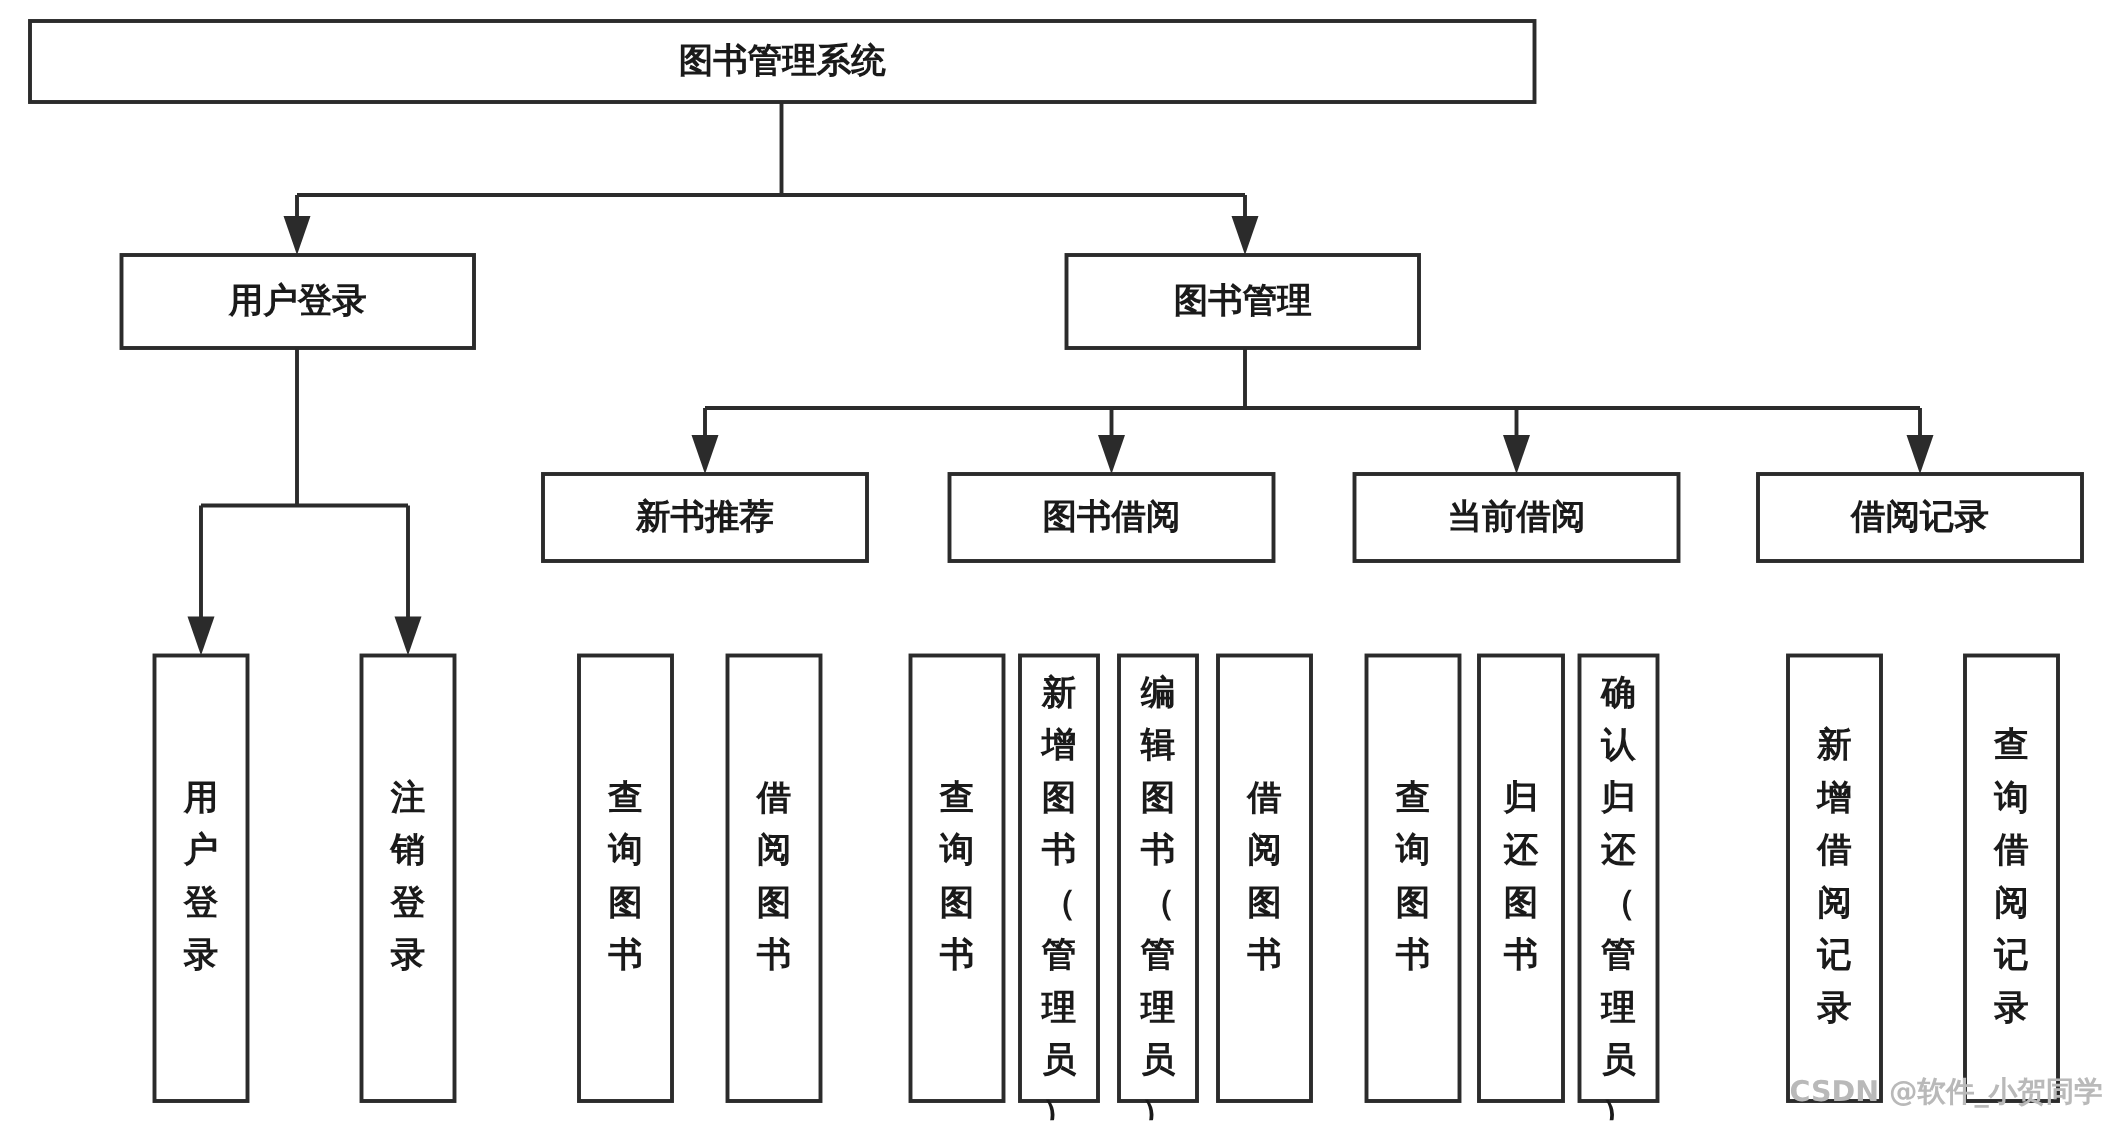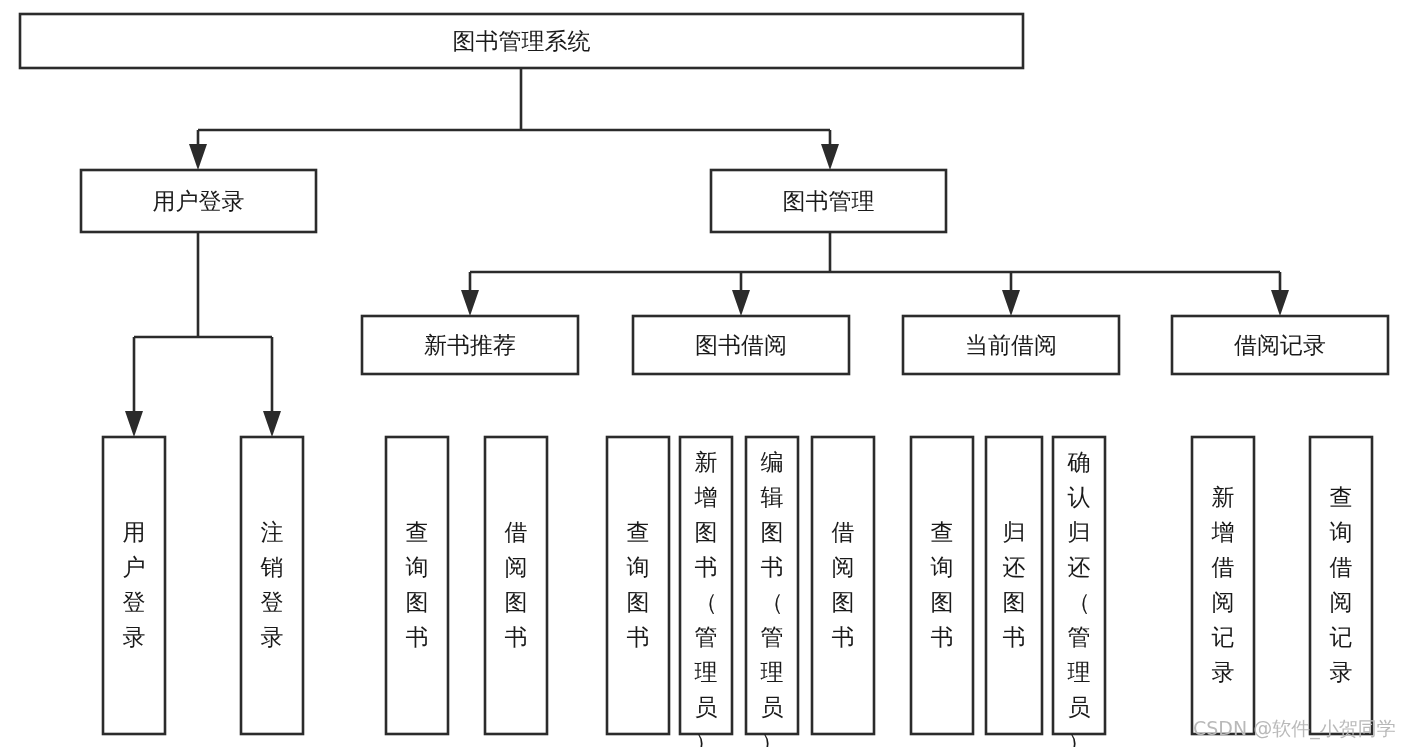--- a/index.html
+++ b/index.html
@@ -10,20 +10,21 @@
   }
   body {
     font-family: "DejaVu Sans", "Liberation Sans", sans-serif;
   }
   #diagram-root {
     position: relative;
     width: 1405px;
     height: 747px;
     background: #ffffff;
     overflow: hidden;
+    font-weight: bold;
   }
   svg.diagram-canvas {
     position: absolute;
     left: 0;
     top: 0;
     width: 1405px;
     height: 747px;
     display: block;
   }
   .node-box {

